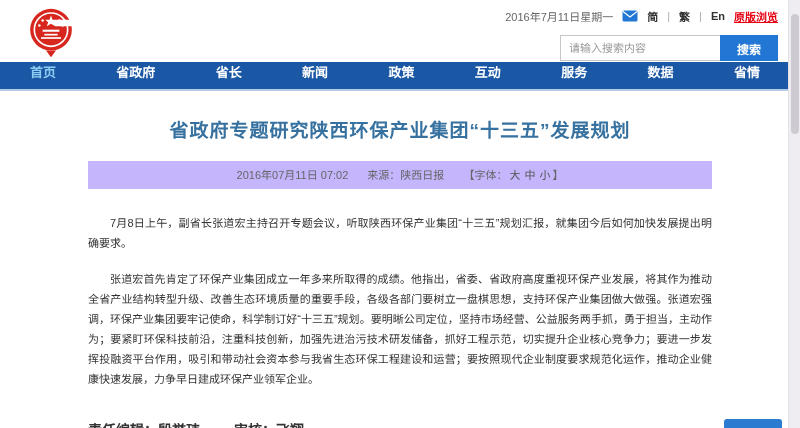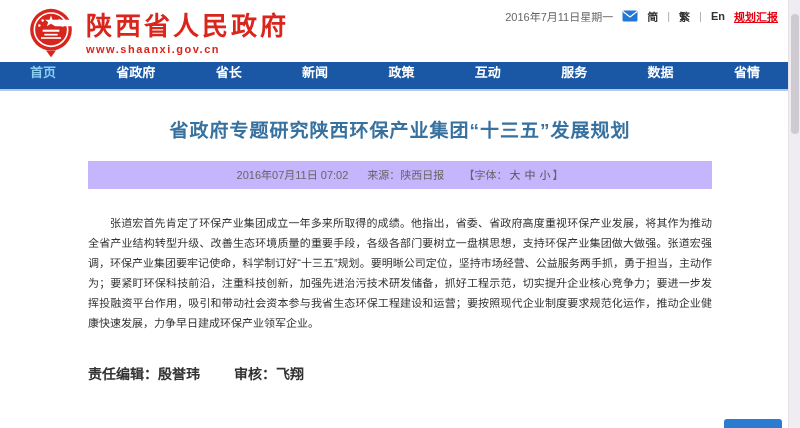--- a/index.html
+++ b/index.html
@@ -115,41 +115,41 @@
       <polygon points="30,10 31.8,15 37,15 33844,18 35,23 30,20 25,23 26.6,18 23,15 28.2,15" fill="#ffffff"></polygon>
       <circle cx="20" cy="16" r="1.5" fill="#ffffff"></circle>
       <circle cx="40" cy="16" r="1.5" fill="#ffffff"></circle>
       <circle cx="16" cy="22" r="1.5" fill="#ffffff"></circle>
       <circle cx="44" cy="22" r="1.5" fill="#ffffff"></circle>
       <rect x="20" y="27" width="20" height="2.5" fill="#ffffff"></rect>
       <rect x="22" y="32" width="16" height="2" fill="#ffffff"></rect>
       <rect x="18" y="36" width="24" height="2" fill="#ffffff"></rect>
       <polygon points="24,52 30,60 36,52" fill="#d7261e"></polygon>
     </svg>
-    <div class="site-ident">
-      <div class="site-title">陕西省人民政府</div>
-      <div class="site-url">www.shaanxi.gov.cn</div>
-    </div>
   </div>
 
   <div class="header-right">
     <div class="top-links">
       <span class="current-date">2016年7月11日星期一</span>
       <span class="mail-icon">
         <svg width="16" height="12" viewBox="0 0 16 12" xmlns="http://www.w3.org/2000/svg">
           <rect x="0.5" y="0.5" width="15" height="11" rx="1.5" fill="#2277d4"></rect>
           <polyline points="1,1.5 8,7 15,1.5" fill="none" stroke="#ffffff" stroke-width="1.2"></polyline>
         </svg>
       </span>
       <a class="lang-link">简</a>
       <span class="lang-sep">|</span>
       <a class="lang-link">繁</a>
       <span class="lang-sep">|</span>
       <a class="lang-link">En</a>
-      <a class="original-view">规划汇报</a>
+      <a class="original-view">原版浏览</a>
+    </div>
+    <div class="search-row">
+      <input class="search-input" placeholder="请输入搜索内容" style="">
+      <button class="search-button">搜索</button>
     </div>
   </div>
 </header>
 
 <nav class="main-nav">
   <a class="nav-item active">首页</a>
   <a class="nav-item">省政府</a>
   <a class="nav-item">省长</a>
   <a class="nav-item">新闻</a>
   <a class="nav-item">政策</a>
@@ -162,20 +162,21 @@
 <main class="main-content">
   <h1 class="article-title">省政府专题研究陕西环保产业集团“十三五”发展规划</h1>
 
   <div class="meta-bar">
     <span class="seg">2016年07月11日 07:02</span>
     <span class="seg">来源：陕西日报</span>
     <span class="seg"><span>【字体：</span><a class="font-size-link">大</a><a class="font-size-link">中</a><a class="font-size-link">小</a><span>】</span></span>
   </div>
 
   <div class="article-body">
+    <p>7月8日上午，副省长张道宏主持召开专题会议，听取陕西环保产业集团“十三五”规划汇报，就集团今后如何加快发展提出明确要求。</p>
     <p>张道宏首先肯定了环保产业集团成立一年多来所取得的成绩。他指出，省委、省政府高度重视环保产业发展，将其作为推动全省产业结构转型升级、改善生态环境质量的重要手段，各级各部门要树立一盘棋思想，支持环保产业集团做大做强。张道宏强调，环保产业集团要牢记使命，科学制订好“十三五”规划。要明晰公司定位，坚持市场经营、公益服务两手抓，勇于担当，主动作为；要紧盯环保科技前沿，注重科技创新，加强先进治污技术研发储备，抓好工程示范，切实提升企业核心竞争力；要进一步发挥投融资平台作用，吸引和带动社会资本参与我省生态环保工程建设和运营；要按照现代企业制度要求规范化运作，推动企业健康快速发展，力争早日建成环保产业领军企业。</p>
   </div>
 
   <div class="editor-line">
     <span>责任编辑：殷誉玮</span>
     <span class="reviewer">审核：飞翔</span>
   </div>
 </main>
 
 <div class="scrollbar-track">

